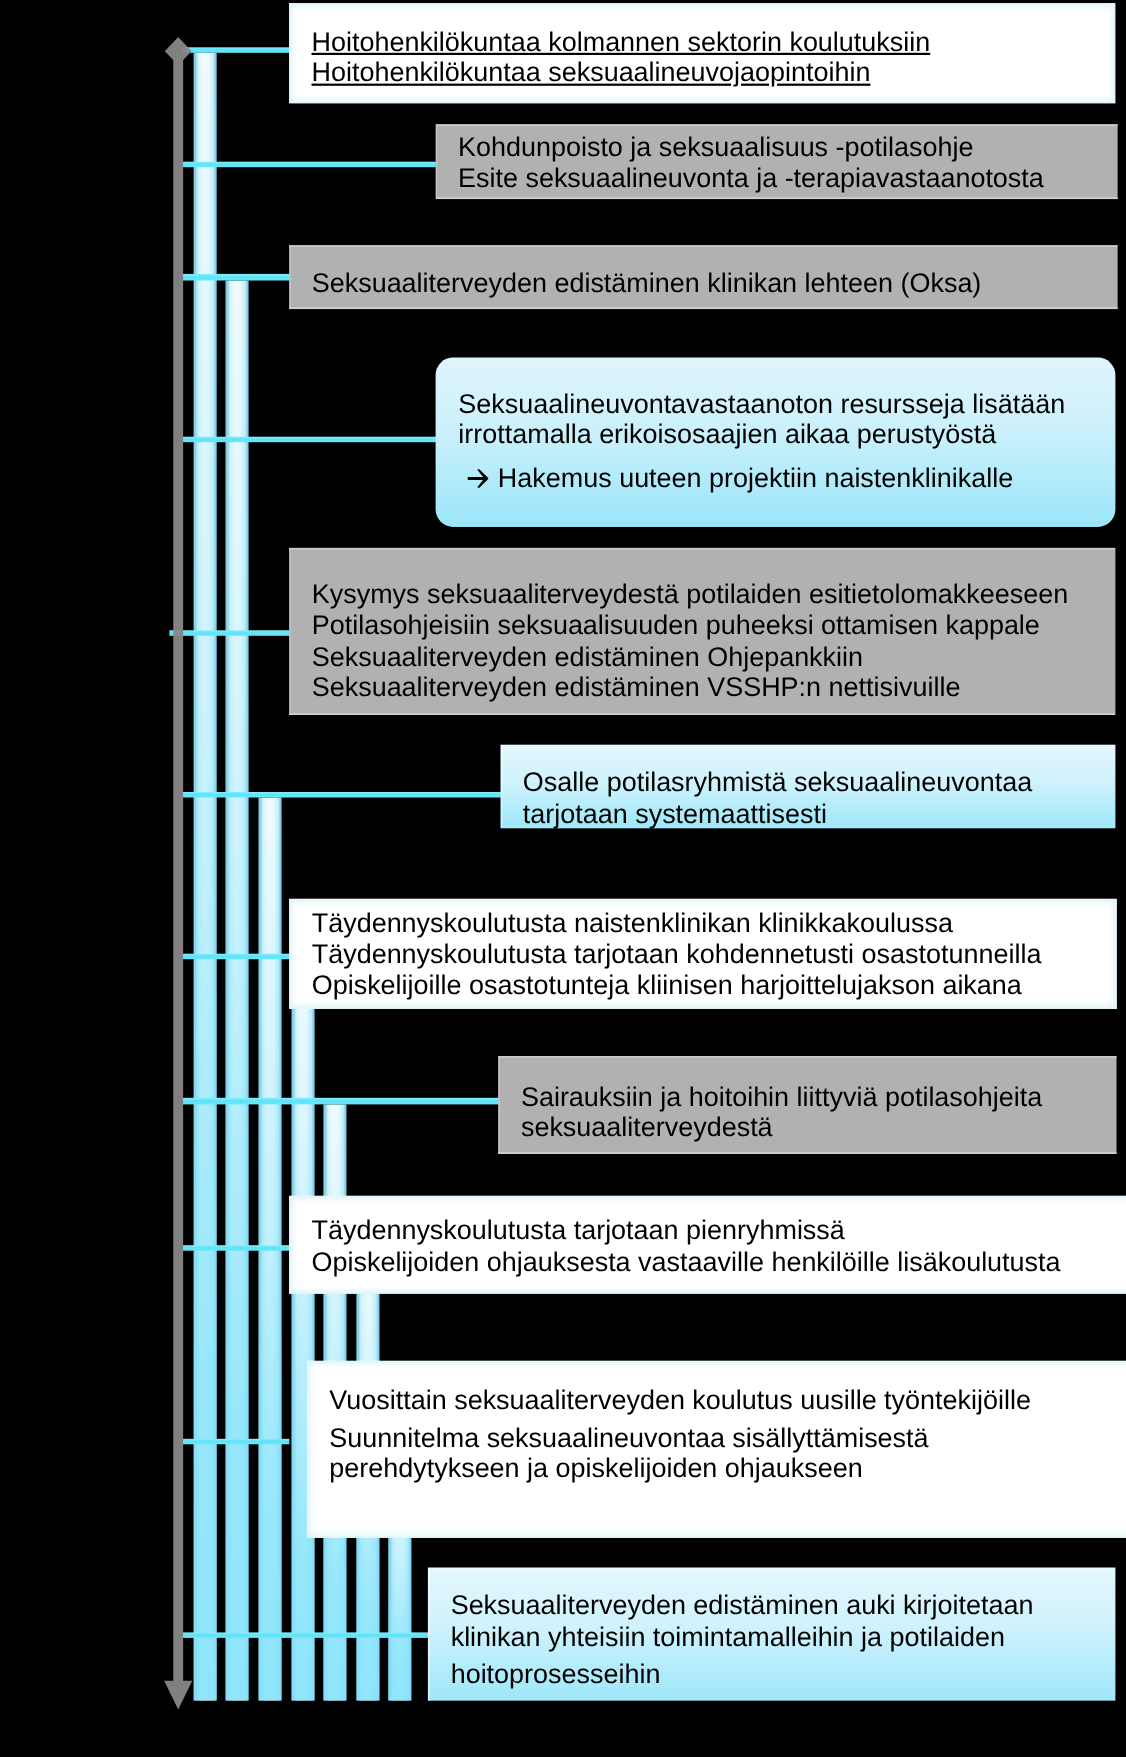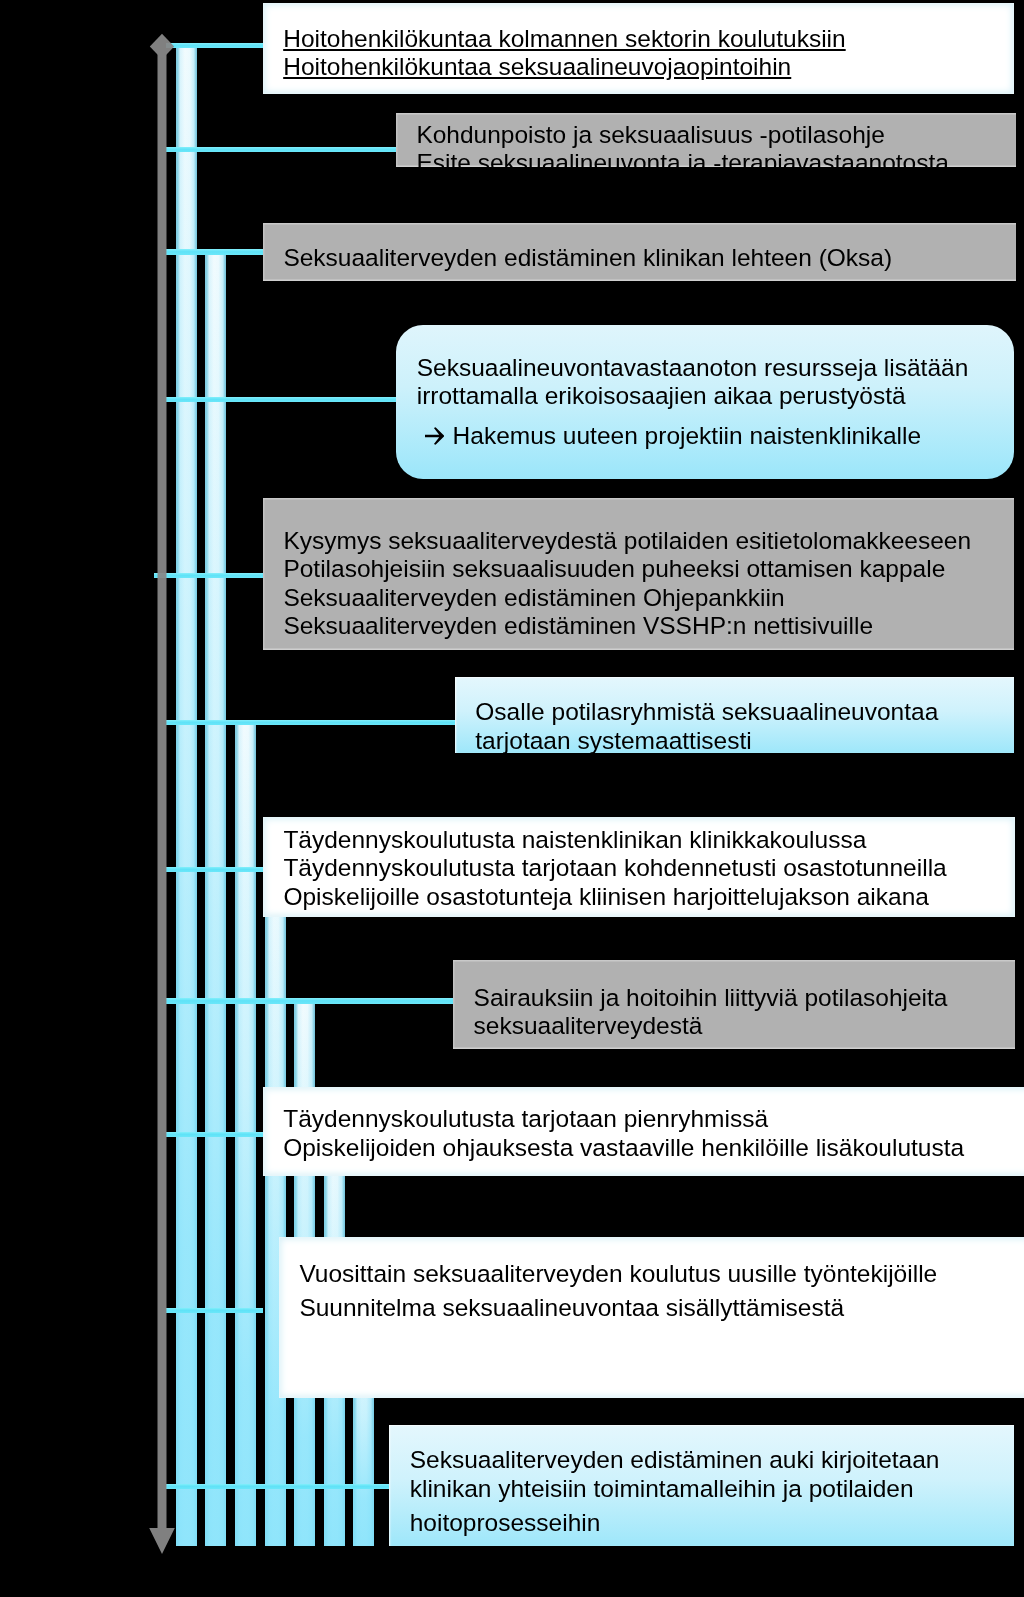--- a/index.html
+++ b/index.html
@@ -16,21 +16,21 @@
   .box p{margin:0;color:#000;font-size:24.5px;line-height:28.6px;white-space:pre;}
   .box .bxin{position:absolute;left:20.4px;}
   .arrow-glyph{display:inline-block;vertical-align:baseline;
                margin-left:8.1px;margin-right:1.6px;position:relative;top:0.8px;}
   .box-white{background:#ffffff;
     box-shadow: inset 0 0 0 1px #E7F6FA, inset 0 0 7px 2px #D7F0F7;}
   .box-gray{background:#B1B1B1;
     box-shadow: inset 0 1.6px 0 0 #C9C9C9, inset 0 -1.6px 0 0 #CFCFCF, inset 1.5px 0 0 0 #C2C2C2;}
   .box-cyan{background:linear-gradient(180deg,#E4F7FD 0%,#CFF2FC 45%,#9EE7FA 100%);
     box-shadow: inset 2px 0 2px -1px rgba(255,255,255,.85), inset 0 2px 1px -1px rgba(255,255,255,.6);}
-  .box-cyan-round{background:linear-gradient(180deg,#DFF5FC 0%,#CDF1FB 40%,#9BE6FA 100%);border-radius:27px;}
+  .box-cyan-round{background:linear-gradient(180deg,#DFF5FC 0%,#CDF1FB 40%,#9BE6FA 100%);border-radius:16px;}
 </style>
 </head>
 <body>
 
 <div id="stage">
   <div class="layer" id="lanes">
       <div class="vline" style="left: 176px; top: 48.3px; width: 21px; height: 1497.7px;">
         <div class="vfade"></div>
       </div>
       <div class="vline" style="left: 205px; top: 254.7px; width: 21px; height: 1291.3px;">
@@ -71,21 +71,21 @@
         <path d="M 162 33.7 L 174.2 46.5 L 162 59.3 L 149.8 46.5 Z" fill="#888888"></path>
       </svg>
     </div>
   <div class="layer" id="boxes">
       <div class="box box-white" style="left: 262.8px; top: 2.8px; width: 751.7px; height: 91.3px;">
         <div class="bxin" style="top: 22px; text-decoration: underline;">
           <p>Hoitohenkilökuntaa kolmannen sektorin koulutuksiin</p>
           <p>Hoitohenkilökuntaa seksuaalineuvojaopintoihin</p>
         </div>
       </div>
-      <div class="box box-gray" style="left: 396px; top: 112.9px; width: 619.5px; height: 54px;">
+      <div class="box box-gray" style="left: 396px; top: 112.9px; width: 619.5px; height: 68px;">
         <div class="bxin" style="top: 7.9px;">
           <p>Kohdunpoisto ja seksuaalisuus -potilasohje</p>
           <p>Esite seksuaalineuvonta ja -terapiavastaanotosta</p>
         </div>
       </div>
       <div class="box box-gray" style="left: 263px; top: 223.2px; width: 753px; height: 58.2px;">
         <div class="bxin" style="top: 21.1px;">
           <p>Seksuaaliterveyden edistäminen klinikan lehteen (Oksa)</p>
         </div>
       </div>
@@ -128,20 +128,21 @@
       <div class="box box-white" style="left: 262.8px; top: 1086.6px; width: 889px; height: 89.2px;">
         <div class="bxin" style="top: 18.8px;">
           <p>Täydennyskoulutusta tarjotaan pienryhmissä</p>
           <p>Opiskelijoiden ohjauksesta vastaaville henkilöille lisäkoulutusta</p>
         </div>
       </div>
       <div class="box box-white" style="left: 279px; top: 1236.6px; width: 753px; height: 161px;">
         <div class="bxin" style="top: 23.2px;">
           <p>Vuosittain seksuaaliterveyden koulutus uusille työntekijöille</p>
           <p style="margin-top: 5.2px;">Suunnitelma seksuaalineuvontaa sisällyttämisestä</p>
+          <p>perehdytykseen ja opiskelijoiden ohjaukseen</p>
         </div>
       </div>
       <div class="box box-cyan" style="left: 389.3px; top: 1425.2px; width: 624.7px; height: 120.8px;">
         <div class="bxin" style="top: 21.2px;">
           <p>Seksuaaliterveyden edistäminen auki kirjoitetaan</p>
           <p>klinikan yhteisiin toimintamalleihin ja potilaiden</p>
           <p style="margin-top: 5.2px;">hoitoprosesseihin</p>
         </div>
       </div>
     </div>

